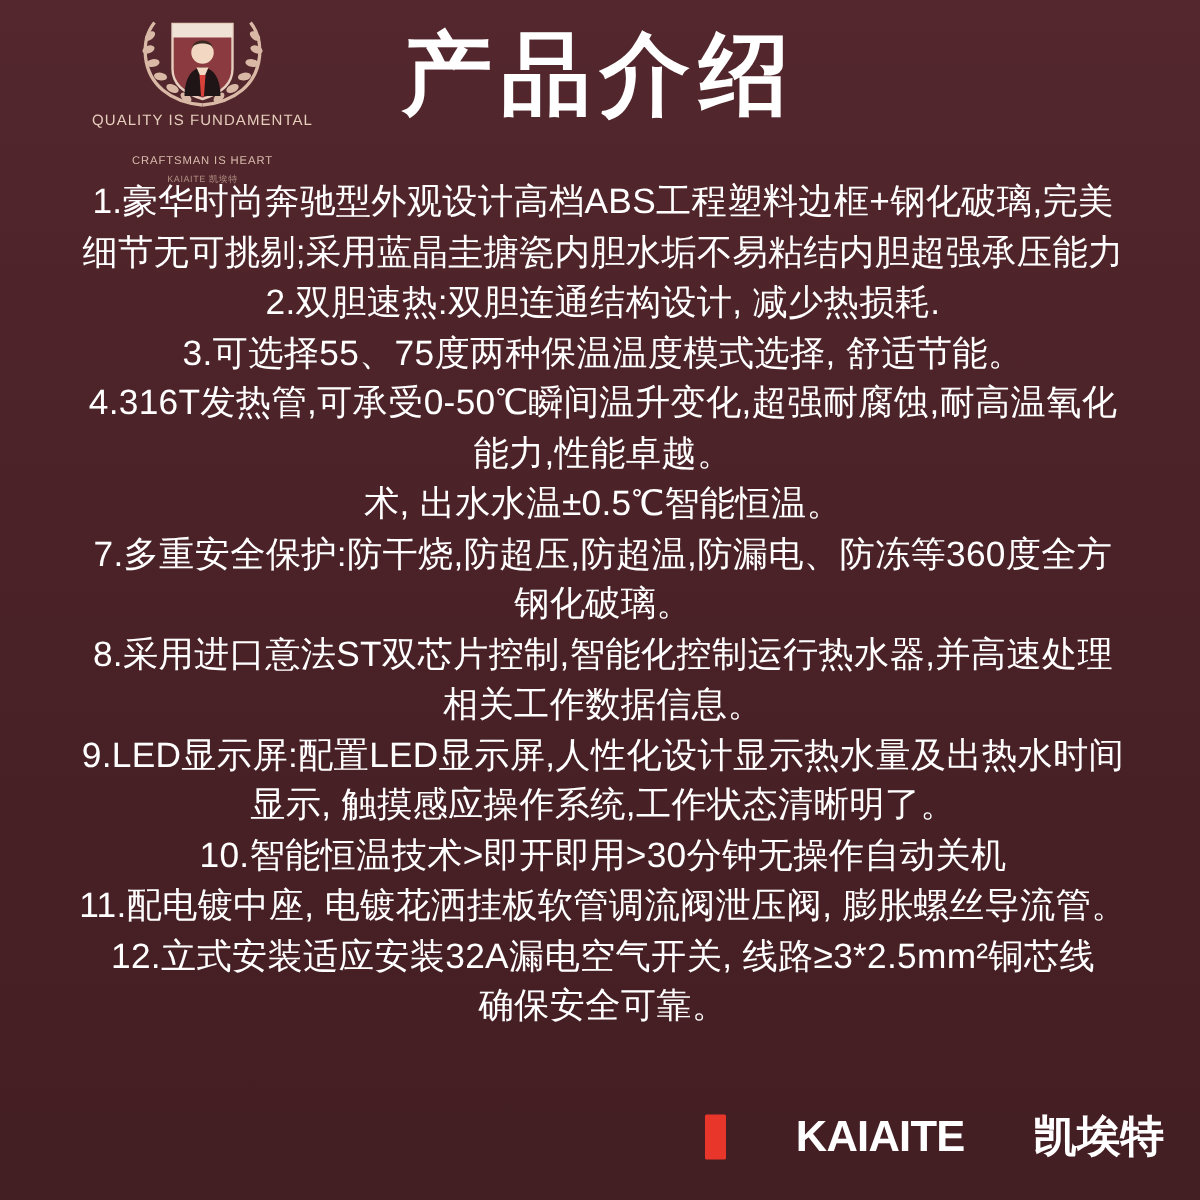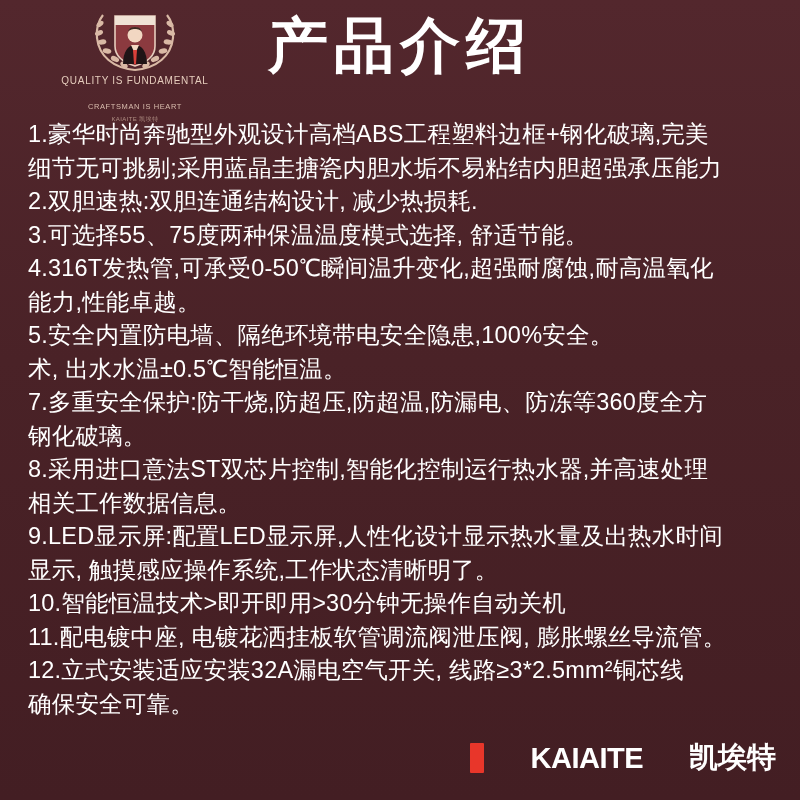--- a/index.html
+++ b/index.html
@@ -69,36 +69,36 @@
   }
   .title {
     position: absolute;
     left: 268px;
     top: 14px;
     font-size: 60px;
     line-height: 72px;
     font-weight: bold;
     color: #ffffff;
     letter-spacing: 6px;
-    font-family: Liberation Mono, monospace;
+    font-family: Liberation Serif, serif;
   }
 
   
   .content {
     position: absolute;
     left: 28px;
     top: 118px;
     width: 748px;
   }
   .line {
     color: #ffffff;
     font-size: 23.5px;
     line-height: 33.5px;
     letter-spacing: 0.2px;
-    text-align: left;
+    text-align: center;
     font-family: "Liberation Sans", sans-serif;
   }
 
   
   .footer-logo {
     position: absolute;
     right: 24px;
     bottom: 22px;
     display: flex;
     align-items: center;
@@ -174,21 +174,20 @@
     <div class="title">产品介绍</div>
   </div>
 
   <div class="content">
     <div class="line">1.豪华时尚奔驰型外观设计高档ABS工程塑料边框+钢化破璃,完美</div>
     <div class="line">细节无可挑剔;采用蓝晶圭搪瓷内胆水垢不易粘结内胆超强承压能力</div>
     <div class="line">2.双胆速热:双胆连通结构设计, 减少热损耗.</div>
     <div class="line">3.可选择55、75度两种保温温度模式选择, 舒适节能。</div>
     <div class="line">4.316T发热管,可承受0-50℃瞬间温升变化,超强耐腐蚀,耐高温氧化</div>
     <div class="line">能力,性能卓越。</div>
-    <div class="line">5.安全内置防电墙、隔绝环境带电安全隐患,100%安全。</div>
     <div class="line">术, 出水水温±0.5℃智能恒温。</div>
     <div class="line">7.多重安全保护:防干烧,防超压,防超温,防漏电、防冻等360度全方</div>
     <div class="line">钢化破璃。</div>
     <div class="line">8.采用进口意法ST双芯片控制,智能化控制运行热水器,并高速处理</div>
     <div class="line">相关工作数据信息。</div>
     <div class="line">9.LED显示屏:配置LED显示屏,人性化设计显示热水量及出热水时间</div>
     <div class="line">显示, 触摸感应操作系统,工作状态清晰明了。</div>
     <div class="line">10.智能恒温技术&gt;即开即用&gt;30分钟无操作自动关机</div>
     <div class="line">11.配电镀中座, 电镀花洒挂板软管调流阀泄压阀, 膨胀螺丝导流管。</div>
     <div class="line">12.立式安装适应安装32A漏电空气开关, 线路≥3*2.5mm²铜芯线</div>

